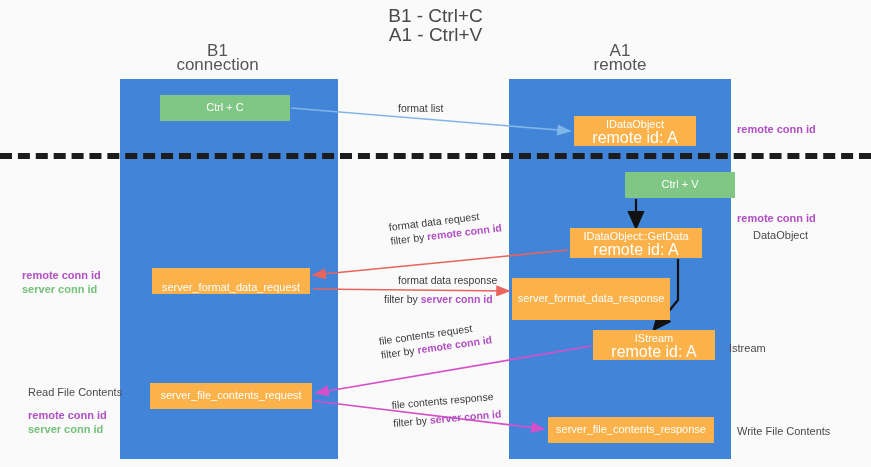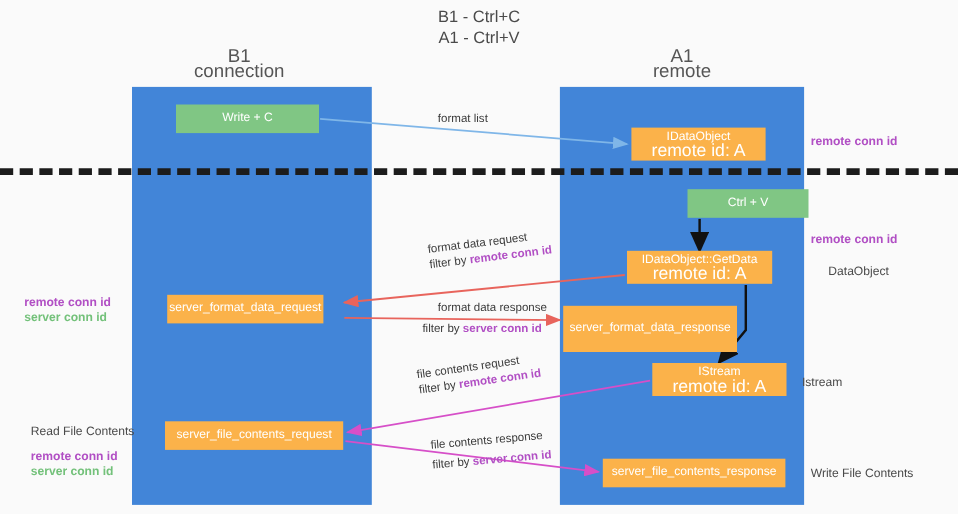--- a/index.html
+++ b/index.html
@@ -9,21 +9,21 @@
     font-family:"Liberation Sans", sans-serif;
     position:relative;
     overflow:hidden;
     color:#444;
   }
   .stage{position:absolute;left:0;top:0;width:871px;height:467px;}
 
   
   .title{
     position:absolute;top:6px;left:0;width:871px;
-    text-align:center;font-size:15px;line-height:19px;color:#4a4a4a;
+    text-align:center;font-size:19px;line-height:19px;color:#4a4a4a;
   }
 
   
   .col-header{
     position:absolute;text-align:center;font-size:17px;line-height:14px;color:#555;
   }
   #hdr-b1{left:155px;top:44px;width:125px;}
   #hdr-a1{left:555px;top:44px;width:130px;}
 
   
@@ -45,35 +45,35 @@
     z-index:6;
   }
   .node.green{background:#80c684;}
   .node.orange{background:#fbb24a;}
   .node .l2{font-size:16px;}
 
   #n-ctrlc{left:160px;top:95px;width:130px;height:26px;}
   #n-idataobject{left:574px;top:116px;width:122px;height:30px;}
   #n-ctrlv{left:581px;top:172px;width:110px;height:26px;margin-left:44px;}
   #n-getdata{left:570px;top:228px;width:132px;height:30px;}
-  #n-sfdreq{left:152px;top:268px;width:142px;height:26px;}
+  #n-sfdreq{left:152px;top:268px;width:158px;height:26px;justify-content:flex-end;}
   #n-sfdresp{left:512px;top:278px;width:158px;height:42px;align-items:center;}
   #n-istream{left:593px;top:330px;width:122px;height:30px;}
   #n-sfcreq{left:150px;top:383px;width:162px;height:26px;}
   #n-sfcresp{left:548px;top:417px;width:166px;height:26px;}
 
   
   .side{position:absolute;font-size:11px;line-height:14px;z-index:7;}
   .purple{color:#b14fc4;font-weight:bold;}
   .green-t{color:#73c17a;font-weight:bold;}
   .gray-t{color:#4a4a4a;}
 
   #ann-remote-1{left:737px;top:122px;}
   #ann-remote-2{left:737px;top:211px;}
-  #ann-dataobject{left:729px;top:240px;padding-left:24px;}
+  #ann-dataobject{left:729px;top:228px;padding-left:24px;}
   #ann-istream{left:729px;top:341px;}
   #ann-write{left:737px;top:424px;}
   #ann-left-1{left:22px;top:268px;text-align:left;}
   #ann-left-2{left:28px;top:385px;text-align:left;}
 
   
   .elabel{position:absolute;font-size:10.5px;line-height:14px;color:#3b3b3b;z-index:8;white-space:nowrap;}
   .elabel .p{color:#b14fc4;font-weight:bold;}
 
   #el-formatlist{left:398px;top:101px;}
@@ -133,21 +133,21 @@
     <path d="M 678 259 L 678 300 L 655 328" stroke="#111111" stroke-width="2.2" fill="none" marker-end="url(#ah-blk)"></path>
 
     <line x1="591" y1="346" x2="316" y2="393" stroke="#d64fc8" stroke-width="1.6" marker-end="url(#ah-mag)"></line>
 
     <line x1="314" y1="401" x2="544" y2="429" stroke="#d64fc8" stroke-width="1.6" marker-end="url(#ah-mag)"></line>
   </svg>
 
   <div class="divider"></div>
 
   <div class="node green" id="n-ctrlc">
-    <span>Write + C</span>
+    <span>Ctrl + C</span>
   </div>
 
   <div class="node orange" id="n-idataobject">
     <span>IDataObject</span>
     <span class="l2">remote id: A</span>
   </div>
 
   <div class="node green" id="n-ctrlv">
     <span>Ctrl + V</span>
   </div>

